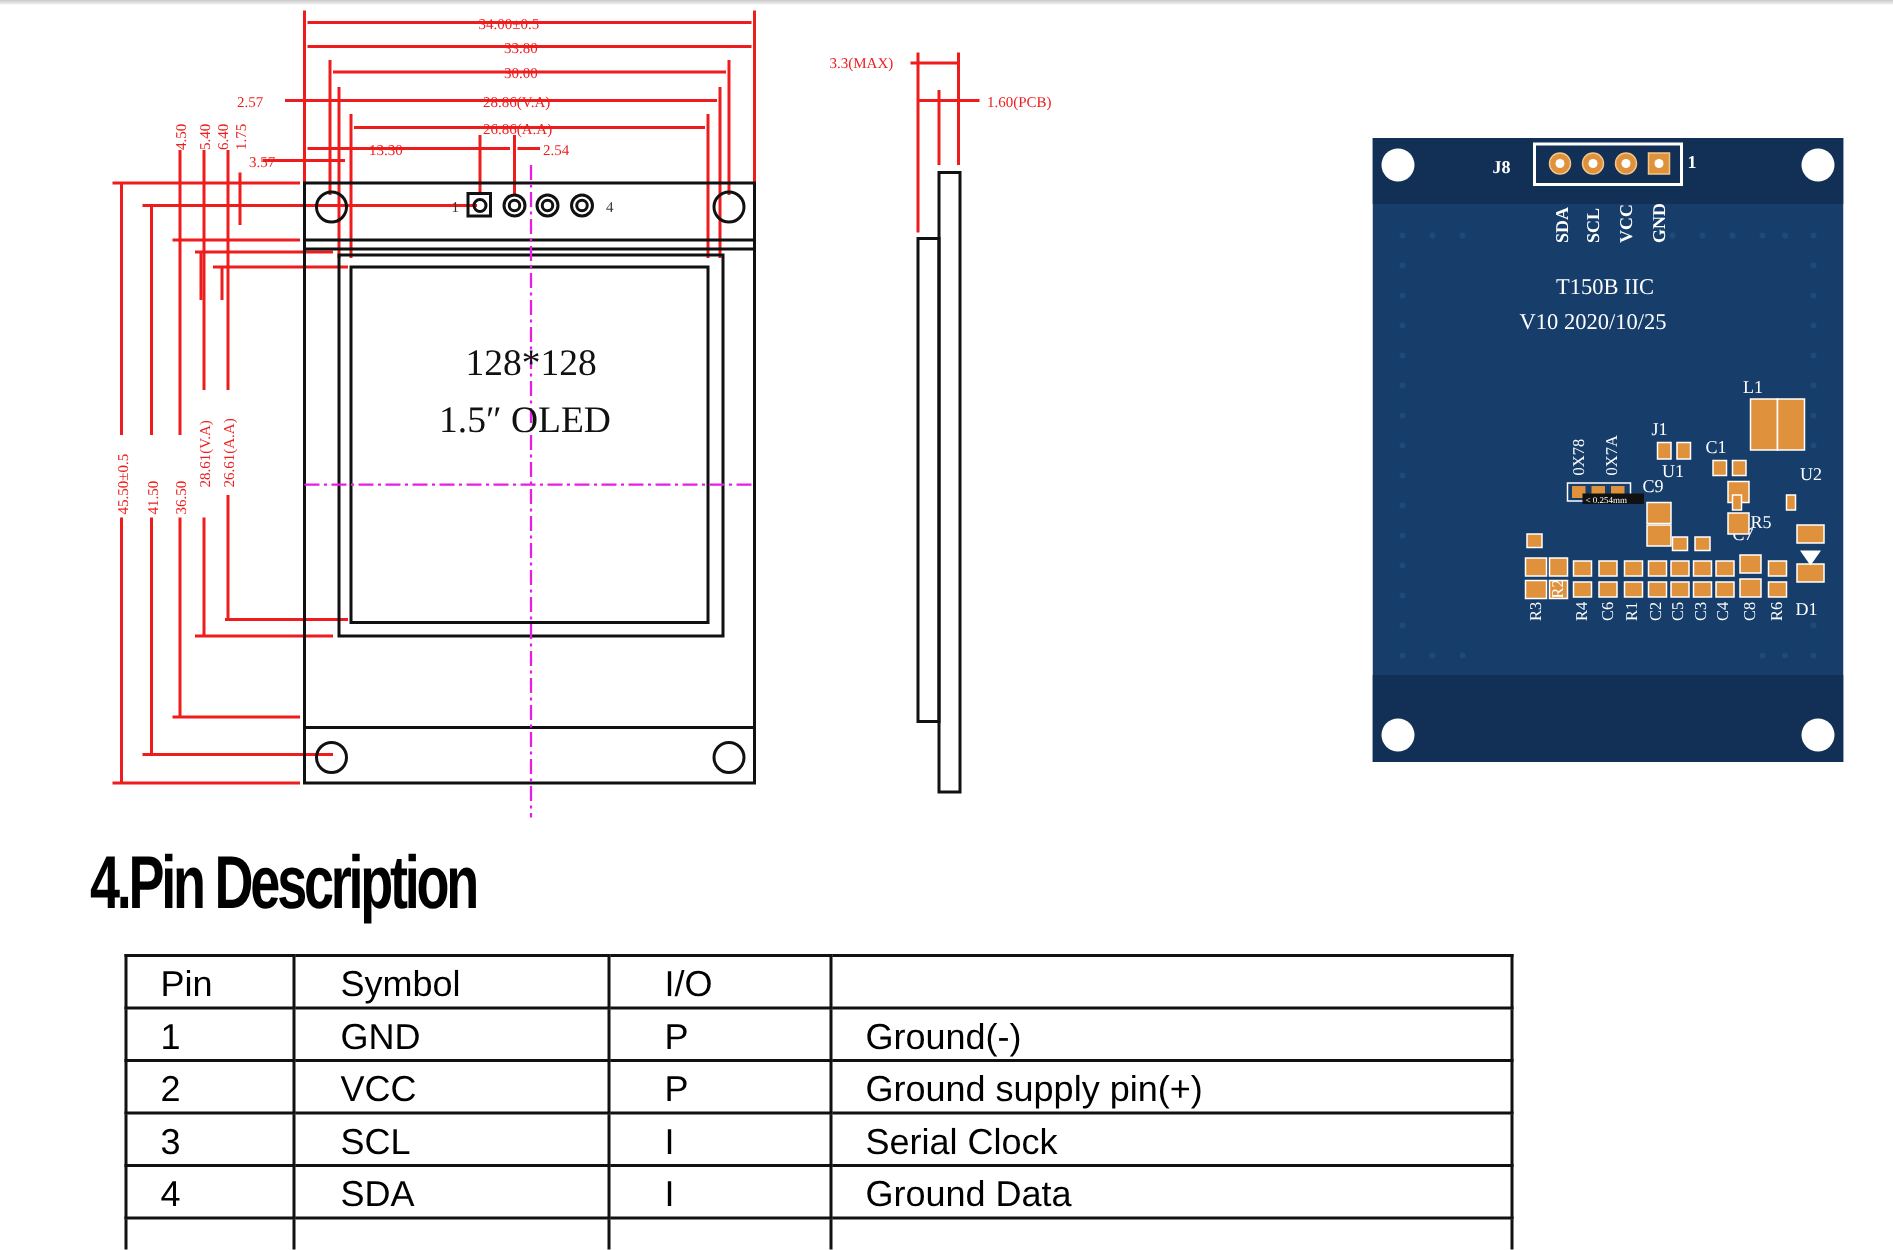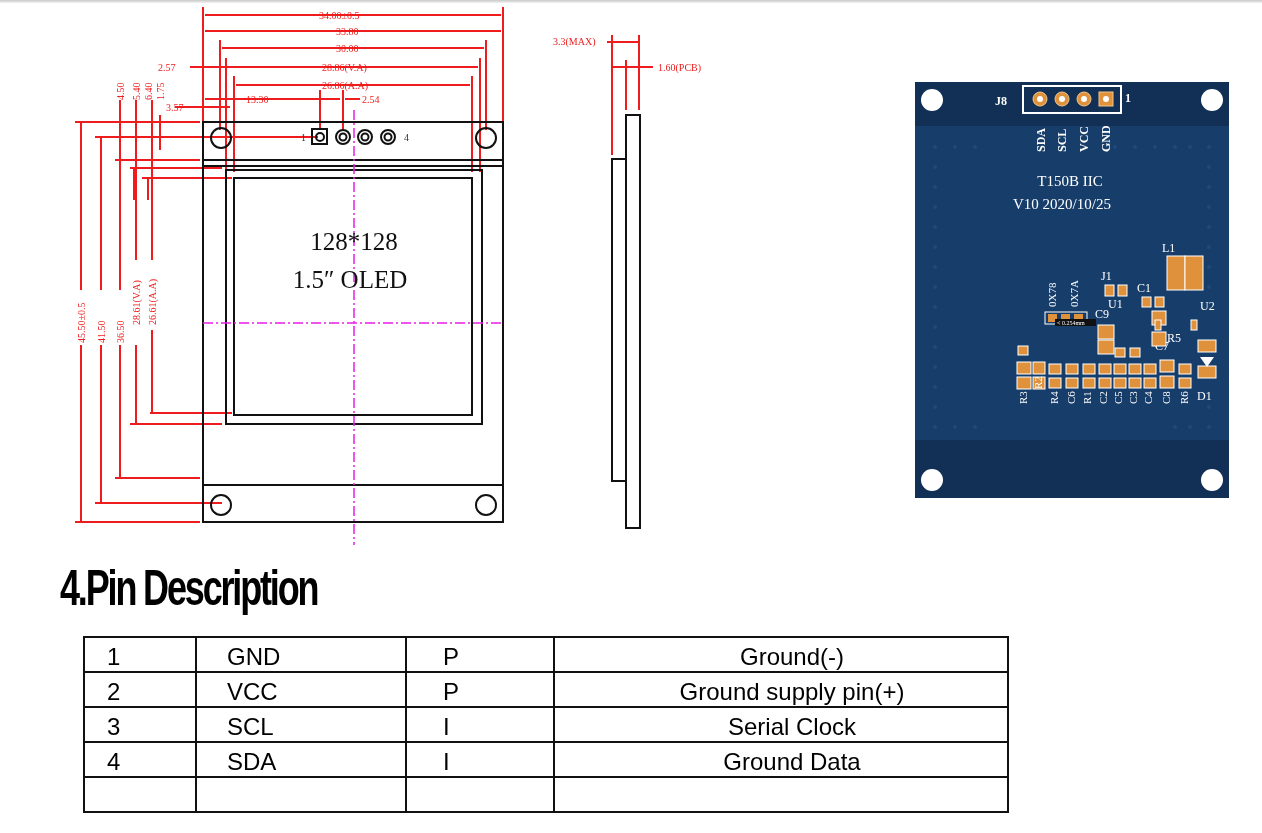--- a/index.html
+++ b/index.html
@@ -1,30 +1,30 @@
 <!DOCTYPE html>
 <html><head>
 <meta charset="utf-8">
 <style>
   html, body { margin: 0; padding: 0; }
   body { width: 1262px; height: 833px; background: #ffffff; position: relative; overflow: hidden; font-family: "Liberation Sans", sans-serif; }
   .topbar { position: absolute; left: 0; top: 0; width: 1262px; height: 3px; background: linear-gradient(#c9c9c9, #f2f2f2); }
   svg text { font-family: "Liberation Serif", serif; }
   .dim { fill: #ee1c1c; font-size: 10px; }
-  .pcb-wrap { position: absolute; left: 915px; top: 82px; width: 314px; height: 416px; }
+  .pcb-wrap { position: absolute; left: 915px; top: 92px; width: 314px; height: 416px; }
   .section-title { position: absolute; left: 60px; top: 556px; font-family: "Liberation Sans", sans-serif; font-weight: bold; font-size: 50px; letter-spacing: -3px; transform: scaleX(0.72); transform-origin: left top; color: #000; margin: 0; line-height: 64px; }
   table.pins { position: absolute; left: 83px; top: 636px; border-collapse: collapse; font-family: "Liberation Sans", sans-serif; font-size: 24px; color: #000; }
   table.pins td { border: 2px solid #111; height: 33px; padding: 0; vertical-align: bottom; }
   .c1 { width: 88px; padding-left: 22px !important; }
   .c2 { width: 178px; }
   .c3 { width: 110px; }
   .c4 { width: 430px; }
   .sym { padding-left: 30px !important; }
   .io { padding-left: 36px !important; }
-  .desc { padding-left: 22px !important; text-align: center; }
+  .desc { padding-left: 22px !important; }
   .hdr td { height: 36px; }
 </style>
 </head>
 <body>
 
 <div class="topbar"></div>
 
 <svg style="position:absolute;left:0;top:0" width="560" height="560" viewBox="0 0 560 560">
   <g stroke="#ee1c1c" stroke-width="2" fill="none">
     <line x1="203" y1="7" x2="203" y2="130"></line>
@@ -289,20 +289,26 @@
     <text transform="translate(255,322) rotate(-90)">C8</text>
     <text transform="translate(273,322) rotate(-90)">R6</text>
   </g>
 </svg>
 </div>
 
 <h1 class="section-title">4.Pin Description</h1>
 
 <table class="pins">
   <tbody>
+      <tr class="hdr">
+    <td class="c1">Pin</td>
+    <td class="c2 sym">Symbol</td>
+    <td class="c3 io">I/O</td>
+    <td class="c4 desc"></td>
+  </tr>
   <tr>
     <td class="c1">1</td>
     <td class="c2 sym">GND</td>
     <td class="c3 io">P</td>
     <td class="c4 desc">Ground(-)</td>
   </tr>
   <tr>
     <td class="c1">2</td>
     <td class="c2 sym">VCC</td>
     <td class="c3 io">P</td>

